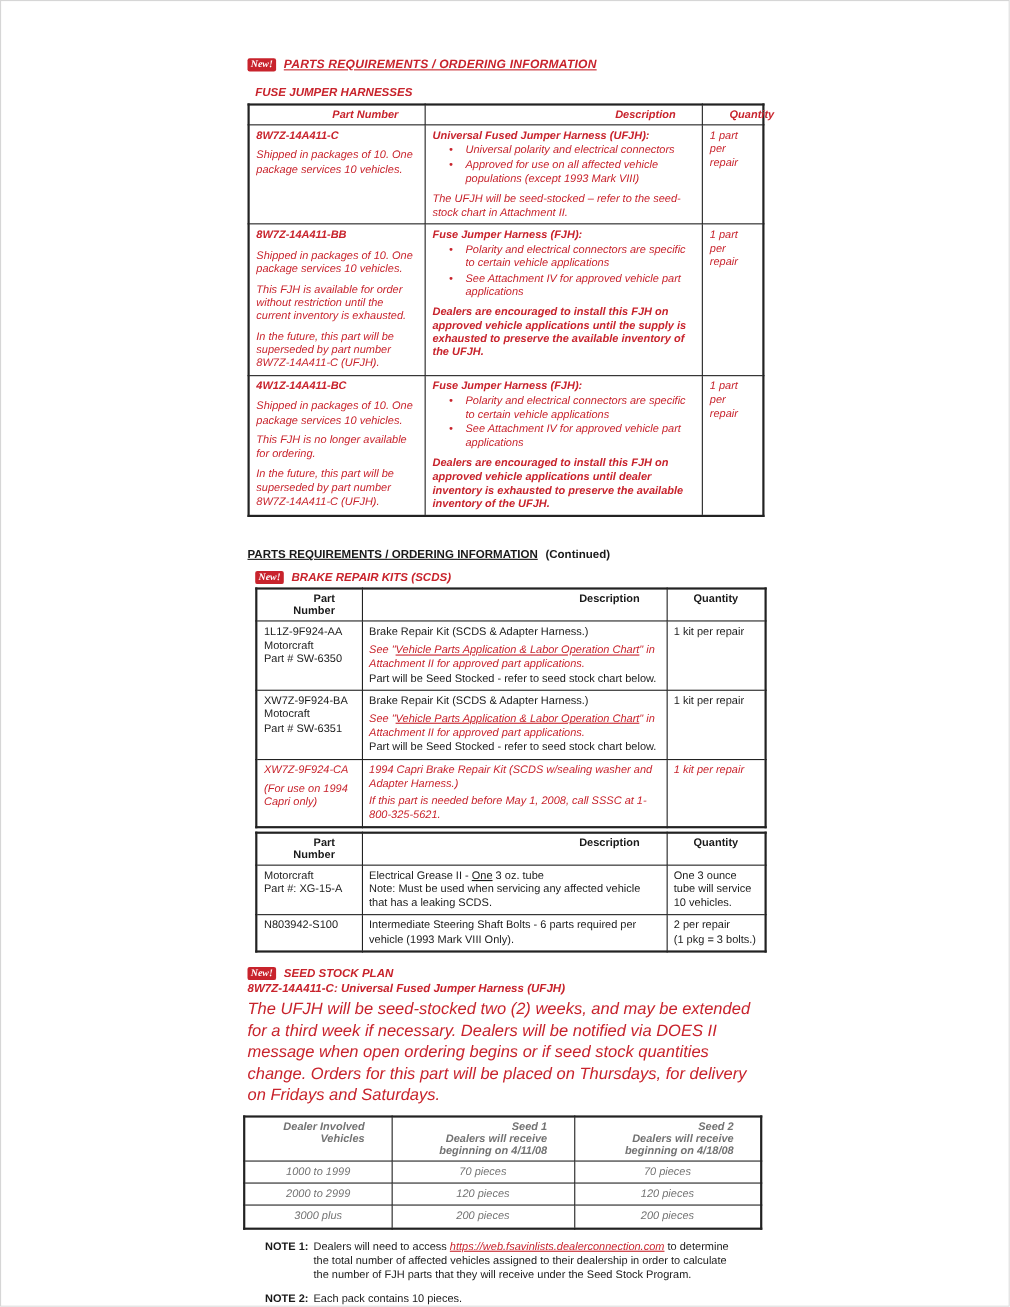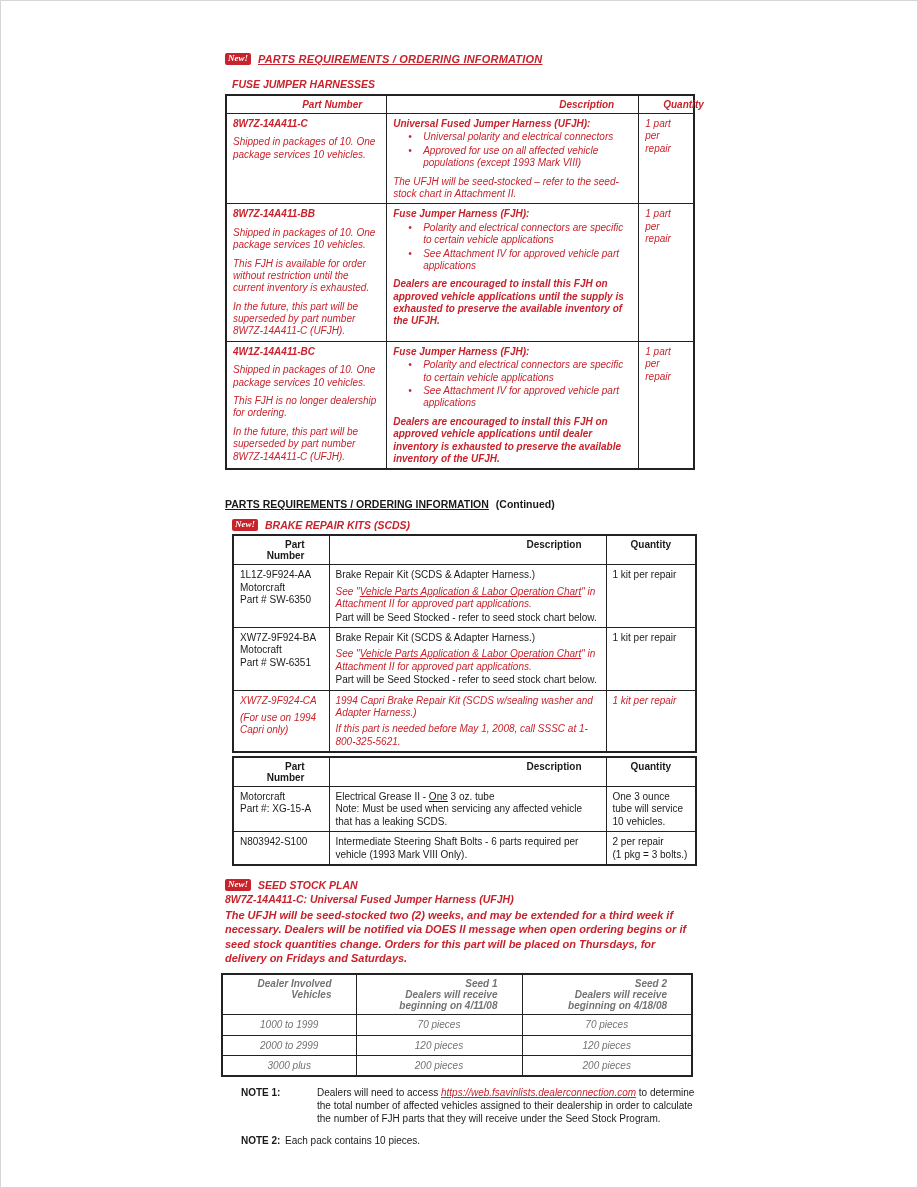--- a/index.html
+++ b/index.html
@@ -113,21 +113,21 @@
             <div class="li"><span>Polarity and electrical connectors are specific to certain vehicle applications</span></div>
             <div class="li"><span>See Attachment IV for approved vehicle part applications</span></div>
             <p class="b" style="margin-top:6px;">Dealers are encouraged to install this FJH on approved vehicle applications until the supply is exhausted to preserve the available inventory of the UFJH.</p>
           </td>
           <td class="qty">1 part per repair</td>
         </tr>
         <tr>
           <td>
             <p class="b">4W1Z-14A411-BC</p>
             <p>Shipped in packages of 10.  One package services 10 vehicles.</p>
-            <p>This FJH is no longer dealership for ordering.</p>
+            <p>This FJH is no longer available for ordering.</p>
             <p>In the future, this part will be superseded by part number 8W7Z-14A411-C (UFJH).</p>
           </td>
           <td>
             <p class="b" style="margin-bottom:1px;">Fuse Jumper Harness (FJH):</p>
             <div class="li"><span>Polarity and electrical connectors are specific to certain vehicle applications</span></div>
             <div class="li"><span>See Attachment IV for approved vehicle part applications</span></div>
             <p class="b" style="margin-top:6px;">Dealers are encouraged to install this FJH on approved vehicle applications until dealer inventory is exhausted to preserve the available inventory of the UFJH.</p>
           </td>
           <td class="qty">1 part per repair</td>
         </tr>
@@ -237,21 +237,21 @@
           </td>
         </tr>
       </tbody>
     </table>
 
     <div class="h-row" style="margin-top:13px;">
       <span class="badge">New!</span>
       <span class="h-sub">SEED STOCK PLAN</span>
     </div>
     <div class="h-sub" style="margin-top:2px;">8W7Z-14A411-C:  Universal Fused Jumper Harness (UFJH)</div>
-    <div class="red it" style="margin-top:3px; font-size:11px; line-height:1.3; width:470px;font-weight:bold;">The UFJH will be seed-stocked two (2) weeks, and may be extended for a third week if necessary. Dealers will be notified via DOES II message when open ordering begins or if seed stock quantities change.  Orders for this part will be placed on Thursdays, for delivery on Fridays and Saturdays.</div>
+    <div class="red it" style="margin-top:3px; font-size:15px; line-height:1.3; width:470px;">The UFJH will be seed-stocked two (2) weeks, and may be extended for a third week if necessary. Dealers will be notified via DOES II message when open ordering begins or if seed stock quantities change.  Orders for this part will be placed on Thursdays, for delivery on Fridays and Saturdays.</div>
 
     <table class="t seed-table" style="margin-top:8px; margin-left:-4px; width:470px;">
       <colgroup>
           <col style="width:134px">
           <col style="width:166px">
           <col style="width:170px">
         </colgroup>
       <thead>
         <tr>
           <th>Dealer Involved Vehicles</th>
@@ -277,21 +277,21 @@
           <td>120 pieces</td>
         </tr>
         <tr>
           <td>3000 plus</td>
           <td>200 pieces</td>
           <td>200 pieces</td>
         </tr>
       </tbody>
     </table>
 
-    <div class="note" style="margin-top:9px;gap:32px;">
+    <div class="note" style="margin-top:9px;">
       <span class="note-label">NOTE 1:</span>
       <span class="note-body"><span>Dealers will need to access </span><a class="doc-link">https://web.fsavinlists.dealerconnection.com</a><span> to determine the total number of affected vehicles assigned to their dealership in order to calculate the number of FJH parts that they will receive under the Seed Stock Program.</span></span>
     </div>
     <div class="note">
       <span class="note-label">NOTE 2:</span>
       <span class="note-body">Each pack contains 10 pieces.</span>
     </div>
 
   </div>
 </div>

